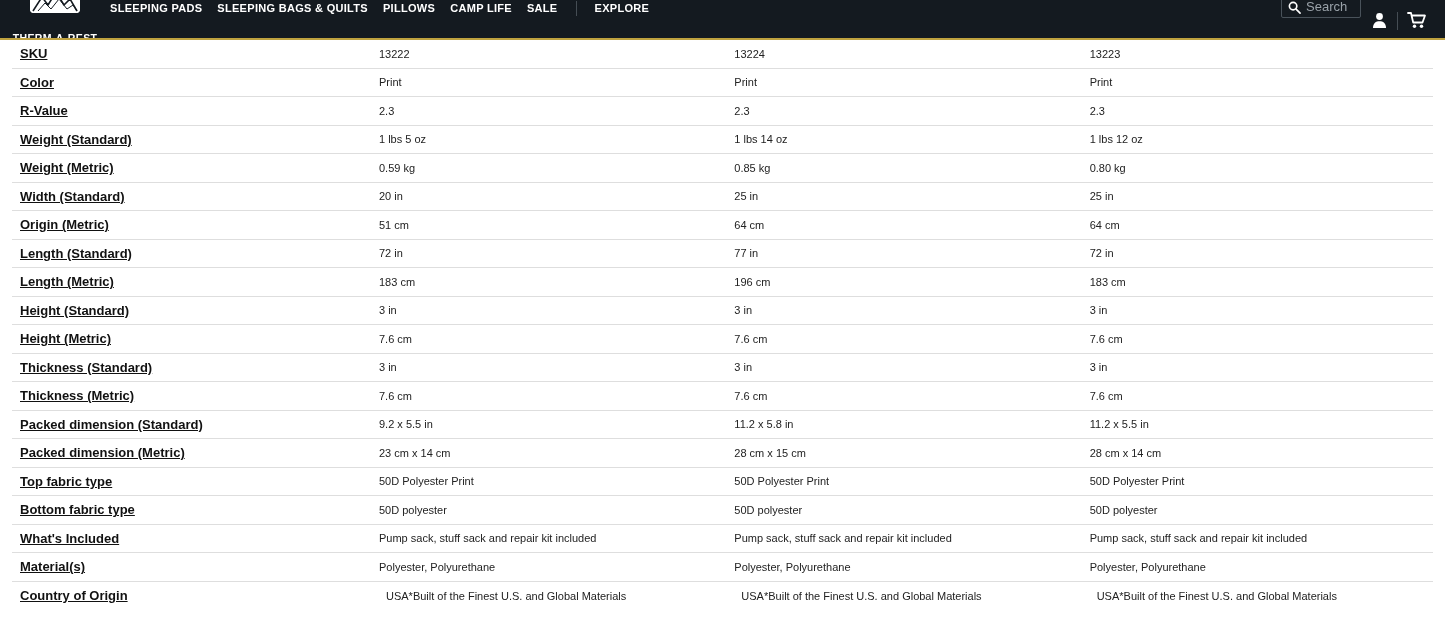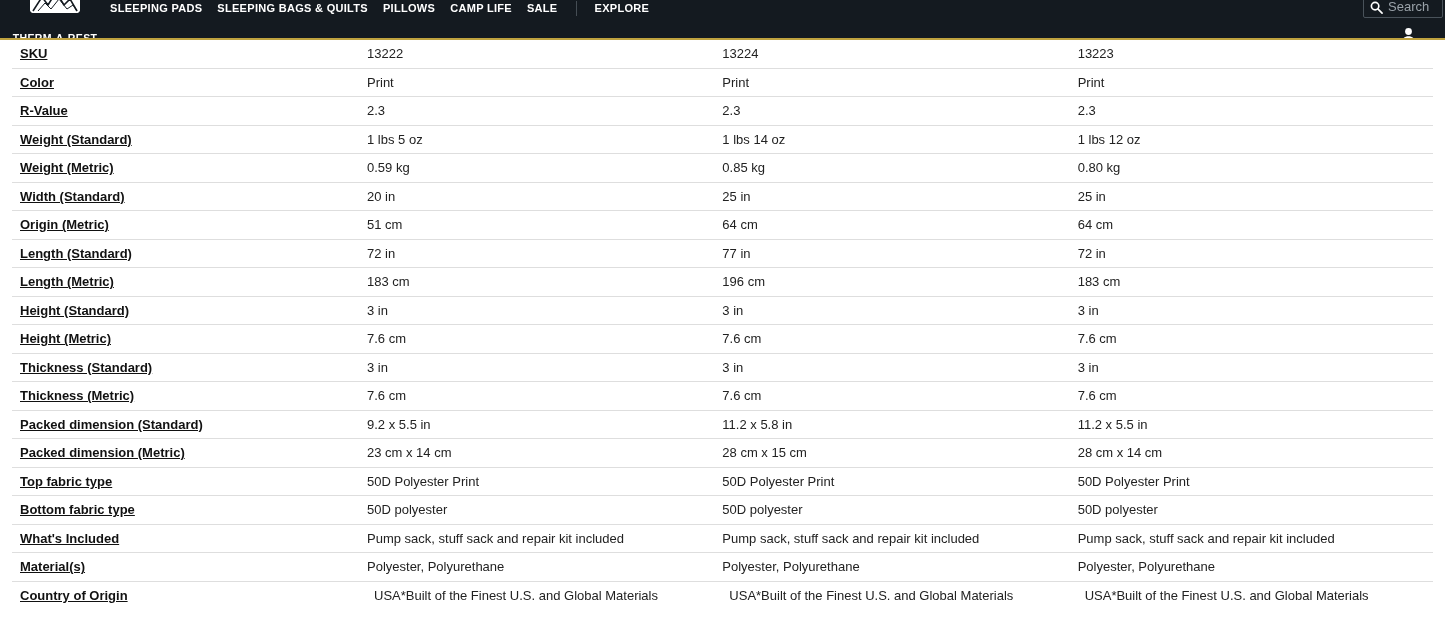--- a/index.html
+++ b/index.html
@@ -68,25 +68,24 @@
   }
   .nav-divider {
     width: 1px;
     height: 15px;
     background: #454d54;
     margin: 0 3px;
   }
 
   .header-right {
     position: absolute;
-    right: 2px;
+    right: 18px;
     top: 0;
     display: flex;
-    align-items: center;
-    flex-direction: column;
+    align-items: flex-end;
   }
   .search-box {
     position: relative;
     top: -12px;
     width: 80px;
     height: 30px;
     border: 1px solid #49525a;
     border-radius: 2px;
     display: flex;
     align-items: flex-end;
@@ -131,23 +130,24 @@
     flex: 0 0 355px;
     padding-left: 8px;
     font-weight: bold;
     font-size: 13px;
     color: #111111;
     white-space: nowrap;
     text-decoration: underline;
   }
   .spec-value {
     flex: 1 1 0;
-    font-size: 13px;
+    font-size: 11px;
     color: #222222;
     white-space: nowrap;
+    margin-left: 12px;
   }
 </style>
 </head>
 <body>
 
 <header class="site-header">
 
   <div class="logo">
     <div class="logo-emblem">
       <svg width="50" height="30" viewBox="0 0 50 30">

